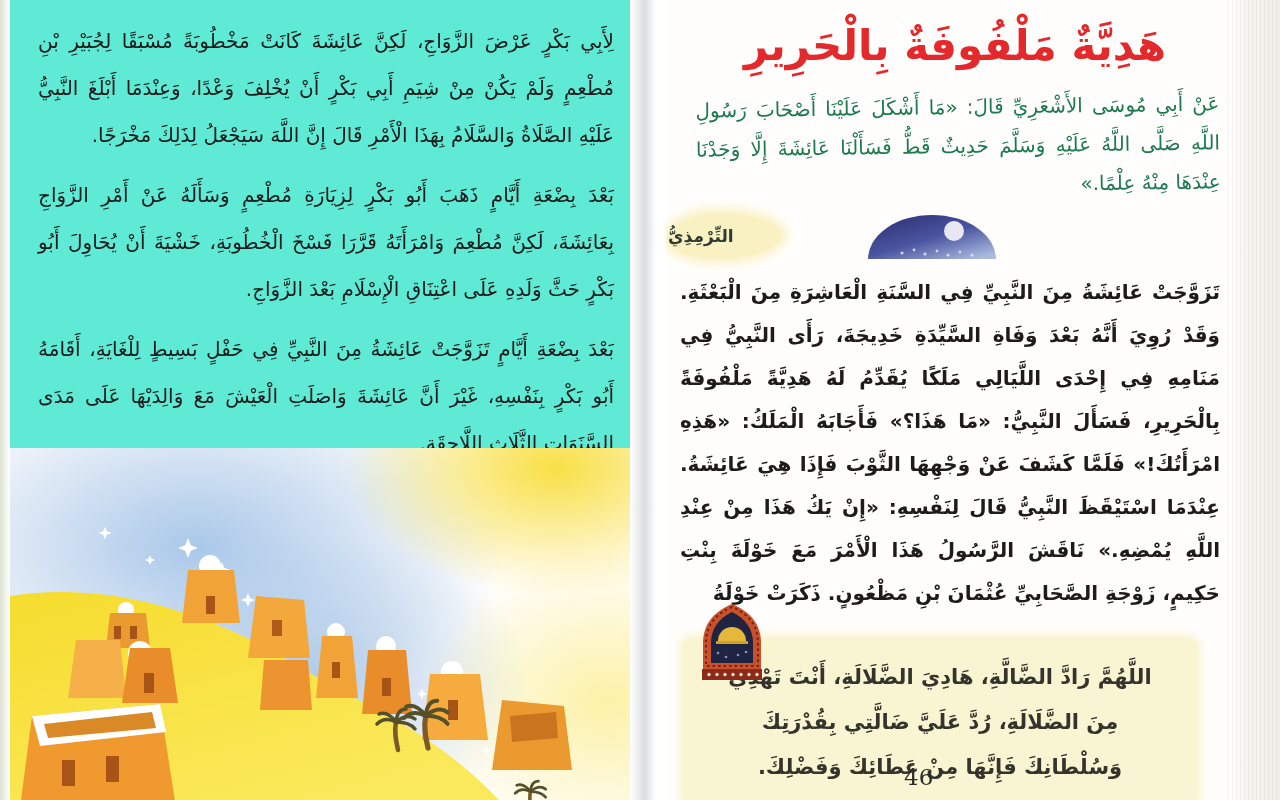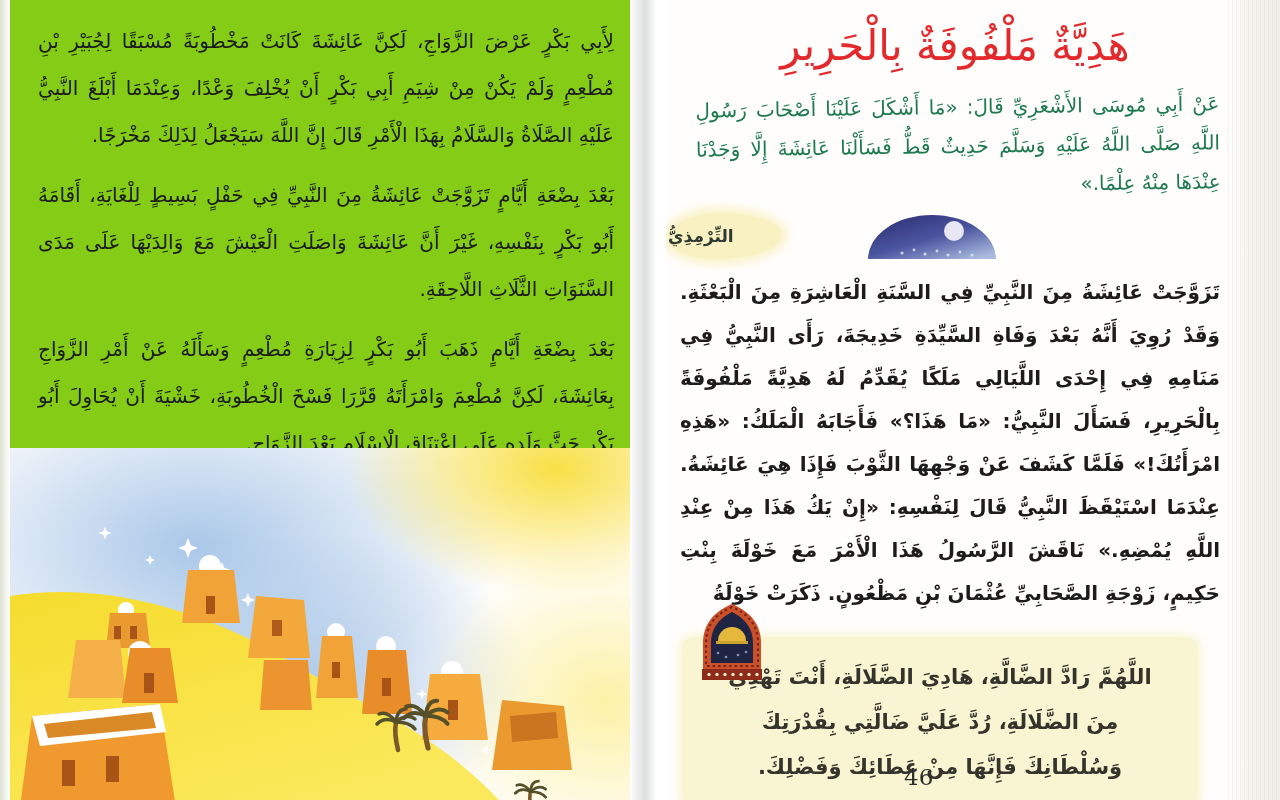--- a/index.html
+++ b/index.html
@@ -24,21 +24,21 @@
   .page-edge-right{
     position:absolute;left:1228px;top:0;width:52px;height:800px;
     background:
       repeating-linear-gradient(90deg,rgba(100,100,95,0.07) 0 1px,rgba(0,0,0,0) 1px 4px),
       linear-gradient(90deg,#ffffff 0%,#f5f4ef 40%,#efeee8 100%);
   }
 
   
   .left-page{
     position:absolute;left:10px;top:0;width:620px;height:800px;
-    background:#84cc16;
+    background:#5eead4;
   }
   .left-text{
     direction:rtl;
     padding:18px 16px 0 28px;
     font-size:20px;line-height:47px;
     color:#1c1c1c;
     text-align:justify;
   }
   .left-text p{margin:0 0 13px 0;}
 
@@ -56,21 +56,21 @@
   
   .right-page{
     position:absolute;left:666px;top:0;width:562px;height:800px;
     background:#fffefd;
   }
   .title{
     margin:20px 18px 0 34px;
     text-align:center;
     direction:rtl;
     font-size:42px;line-height:52px;
-    font-weight:normal;
+    font-weight:bold;
     color:#e3292b;
   }
   .hadith{
     direction:rtl;
     margin:16px 8px 0 30px;
     font-size:20px;line-height:39px;
     color:#1e7a4e;
     text-align:justify;
     transform:rotate(-0.8deg);
   }
@@ -121,22 +121,22 @@
 </head>
 <body>
 
 <div class="spread">
 
   <div class="page-edge-left"></div>
 
   <div class="left-page">
     <div class="left-text">
       <p>لِأَبِي بَكْرٍ عَرْضَ الزَّوَاجِ، لَكِنَّ عَائِشَةَ كَانَتْ مَخْطُوبَةً مُسْبَقًا لِجُبَيْرِ بْنِ مُطْعِمٍ وَلَمْ يَكُنْ مِنْ شِيَمِ أَبِي بَكْرٍ أَنْ يُخْلِفَ وَعْدًا، وَعِنْدَمَا أَبْلَغَ النَّبِيُّ عَلَيْهِ الصَّلَاةُ وَالسَّلَامُ بِهَذَا الْأَمْرِ قَالَ إِنَّ اللَّهَ سَيَجْعَلُ لِذَلِكَ مَخْرَجًا.</p>
+      <p>بَعْدَ بِضْعَةِ أَيَّامٍ ذَهَبَ أَبُو بَكْرٍ لِزِيَارَةِ مُطْعِمٍ وَسَأَلَهُ عَنْ أَمْرِ الزَّوَاجِ بِعَائِشَةَ، لَكِنَّ مُطْعِمَ وَامْرَأَتَهُ قَرَّرَا فَسْخَ الْخُطُوبَةِ، خَشْيَةَ أَنْ يُحَاوِلَ أَبُو بَكْرٍ حَثَّ وَلَدِهِ عَلَى اعْتِنَاقِ الْإِسْلَامِ بَعْدَ الزَّوَاجِ.</p>
       <p>بَعْدَ بِضْعَةِ أَيَّامٍ تَزَوَّجَتْ عَائِشَةُ مِنَ النَّبِيِّ فِي حَفْلٍ بَسِيطٍ لِلْغَايَةِ، أَقَامَهُ أَبُو بَكْرٍ بِنَفْسِهِ، غَيْرَ أَنَّ عَائِشَةَ وَاصَلَتِ الْعَيْشَ مَعَ وَالِدَيْهَا عَلَى مَدَى السَّنَوَاتِ الثَّلَاثِ اللَّاحِقَةِ.</p>
-      <p>بَعْدَ بِضْعَةِ أَيَّامٍ ذَهَبَ أَبُو بَكْرٍ لِزِيَارَةِ مُطْعِمٍ وَسَأَلَهُ عَنْ أَمْرِ الزَّوَاجِ بِعَائِشَةَ، لَكِنَّ مُطْعِمَ وَامْرَأَتَهُ قَرَّرَا فَسْخَ الْخُطُوبَةِ، خَشْيَةَ أَنْ يُحَاوِلَ أَبُو بَكْرٍ حَثَّ وَلَدِهِ عَلَى اعْتِنَاقِ الْإِسْلَامِ بَعْدَ الزَّوَاجِ.</p>
     </div>
 
     <div class="village">
       <svg viewBox="0 0 620 352" xmlns="http://www.w3.org/2000/svg">
         <defs>
           <linearGradient id="hillGrad" x1="0" y1="0" x2="0.6" y2="1">
             <stop offset="0" stop-color="#f6dc2e"></stop>
             <stop offset="1" stop-color="#fbe95c"></stop>
           </linearGradient>
           <path id="star" d="M0,-10 L2.8,-2.8 L10,0 L2.8,2.8 L0,10 L-2.8,2.8 L-10,0 L-2.8,-2.8 Z" fill="#ffffff"></path>

